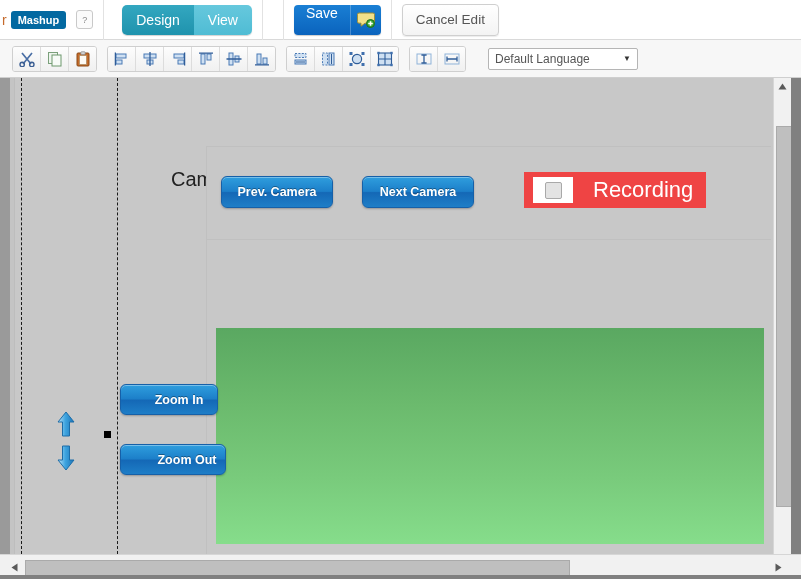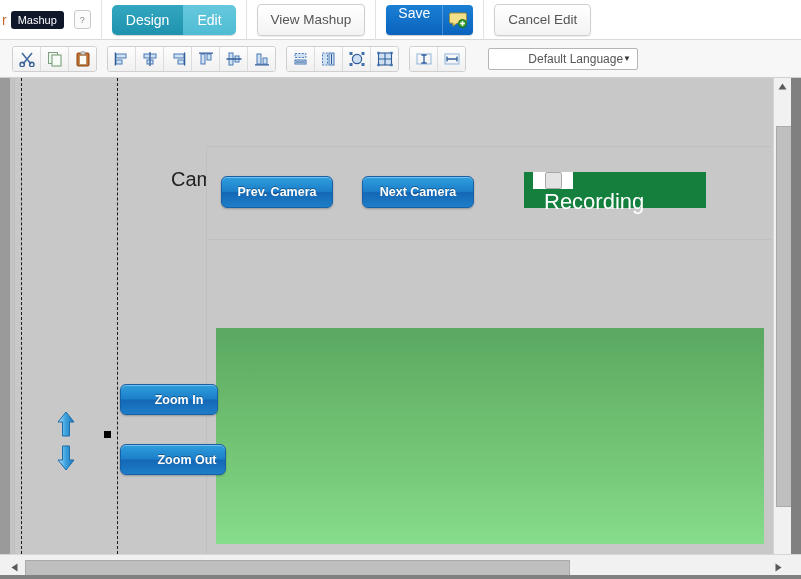--- a/index.html
+++ b/index.html
@@ -15,29 +15,29 @@
   .topbar{
     position:absolute;left:0;top:0;width:801px;height:40px;
     background:#ffffff;box-sizing:border-box;
     border-bottom:1px solid #d9d9d9;
     display:flex;align-items:center;
   }
   .tb-left{display:flex;align-items:center;height:40px;padding-left:2px;
            border-right:1px solid #e2e2e2;padding-right:10px;}
   .edge-letter{font-size:14px;color:#c56a2c;margin-right:4px;}
   .mashup-badge{
-    background:#0f172a;color:#ffffff;font-size:11px;font-weight:normal;
+    background:#0369a1;color:#ffffff;font-size:11px;font-weight:bold;
     padding:3px 7px;border-radius:3px;letter-spacing:0px;
   }
   .help-btn{
     margin-left:10px;width:15px;height:17px;border:1px solid #c9c9c9;
     border-radius:3px;background:#fbfbfb;color:#8a8a8a;font-size:9px;
     display:flex;align-items:center;justify-content:center;cursor:pointer;
   }
-  .seg-group{display:flex;margin-left:10px;border-radius:5px;overflow:hidden;
+  .seg-group{display:flex;margin-left:18px;border-radius:5px;overflow:hidden;
              box-shadow:0 1px 1px rgba(0,0,0,.18);}
   .seg{
     padding:0 14px;height:30px;display:flex;align-items:center;justify-content:center;
     color:#ffffff;font-size:14px;cursor:pointer;
   }
   .seg.sel{background:linear-gradient(#33a7c0,#1f93ad);}
   .seg.alt{background:linear-gradient(#66c8dd,#4fbcd4);}
   .divider-v{width:1px;height:40px;background:#e2e2e2;margin:0 10px;}
   .btn-plain{
     height:30px;padding:0 13px;border:1px solid #cfcfcf;border-radius:4px;
@@ -67,21 +67,21 @@
               border:1px solid #cfcfcf;background:#fbfbfb;}
   .tool-btn{
     width:27px;height:24px;display:flex;align-items:center;justify-content:center;
     background:linear-gradient(#fdfdfd,#f0f0f0);cursor:pointer;
     border-right:1px solid #dcdcdc;
   }
   .tool-btn:last-child{border-right:none;}
   .lang-select{
     margin-left:12px;height:22px;width:150px;border:1px solid #b5b5b5;border-radius:2px;
     background:#ffffff;color:#555;font-size:12px;display:flex;align-items:center;
-    padding:0 6px;justify-content:flex-end;cursor:pointer;box-sizing:border-box;
+    padding:0 6px;justify-content:space-between;cursor:pointer;box-sizing:border-box;
   }
   .lang-select .cap{font-size:8px;color:#333;}
 
   
   .canvas-wrap{
     position:absolute;left:0;top:78px;width:801px;height:476px;
     background:#c8c8c8;overflow:hidden;
   }
   .gutter-left{position:absolute;left:0;top:0;width:14px;height:476px;background:#c4c4c4;
                border-right:1px solid #bdbdbd;}
@@ -117,21 +117,21 @@
     position:absolute;border-radius:6px;
     background:linear-gradient(#2f9ede 0%,#1c7fc9 48%,#1468b6 52%,#1e7ec7 100%);
     border:1px solid #1660a8;
     color:#ffffff;font-size:12.5px;font-weight:bold;
     display:flex;align-items:center;justify-content:center;
     box-shadow:inset 0 1px 0 rgba(255,255,255,.35),0 1px 2px rgba(0,0,0,.25);
     cursor:pointer;text-shadow:0 -1px 0 rgba(0,0,0,.35);
   }
 
   .rec-panel{
-    position:absolute;background:#15803d;display:flex;flex-direction:column;
+    position:absolute;background:#ef4444;display:flex;align-items:center;
   }
   .rec-chk-wrap{width:40px;height:26px;background:#ffffff;display:flex;
                 align-items:center;justify-content:center;margin-left:9px;}
   .rec-chk{width:15px;height:15px;background:#e3e3e3;border:1px solid #a9a9a9;border-radius:2px;}
   .rec-text{color:#ffffff;font-size:22px;margin-left:20px;}
 
   .video{
     position:absolute;
     background:linear-gradient(#5aa861 0%,#6bba6d 35%,#79cb7c 70%,#86dd8b 100%);
   }
@@ -164,26 +164,25 @@
 
   <div class="topbar">
     <div class="tb-left">
       <span class="edge-letter">r</span>
       <span class="mashup-badge">Mashup</span>
       <span class="help-btn">?</span>
     </div>
 
     <div class="seg-group">
       <div class="seg sel">Design</div>
-      <div class="seg alt">Edit</div>
+      <div class="seg alt">View</div>
     </div>
 
     <div class="divider-v"></div>
 
-    <div class="btn-plain">View Mashup</div>
 
     <div class="divider-v"></div>
 
     <div class="btn-save">
       <span class="lbl">Save</span>
       <span class="bubble">
         <svg width="18" height="16" viewBox="0 0 18 16">
           <path d="M2 1 h14 a1.6 1.6 0 0 1 1.6 1.6 v7 a1.6 1.6 0 0 1 -1.6 1.6 h-8 l-4 3 v-3 h-2 a1.6 1.6 0 0 1 -1.6 -1.6 v-7 A1.6 1.6 0 0 1 2 1 z" fill="#f2e08a" stroke="#9c8b33" stroke-width="1"></path>
           <circle cx="13.5" cy="11.5" r="4" fill="#39a832" stroke="#1f6b1b" stroke-width="1"></circle>
           <path d="M13.5 9.2 v4.6 M11.2 11.5 h4.6" stroke="#ffffff" stroke-width="1.6"></path>

